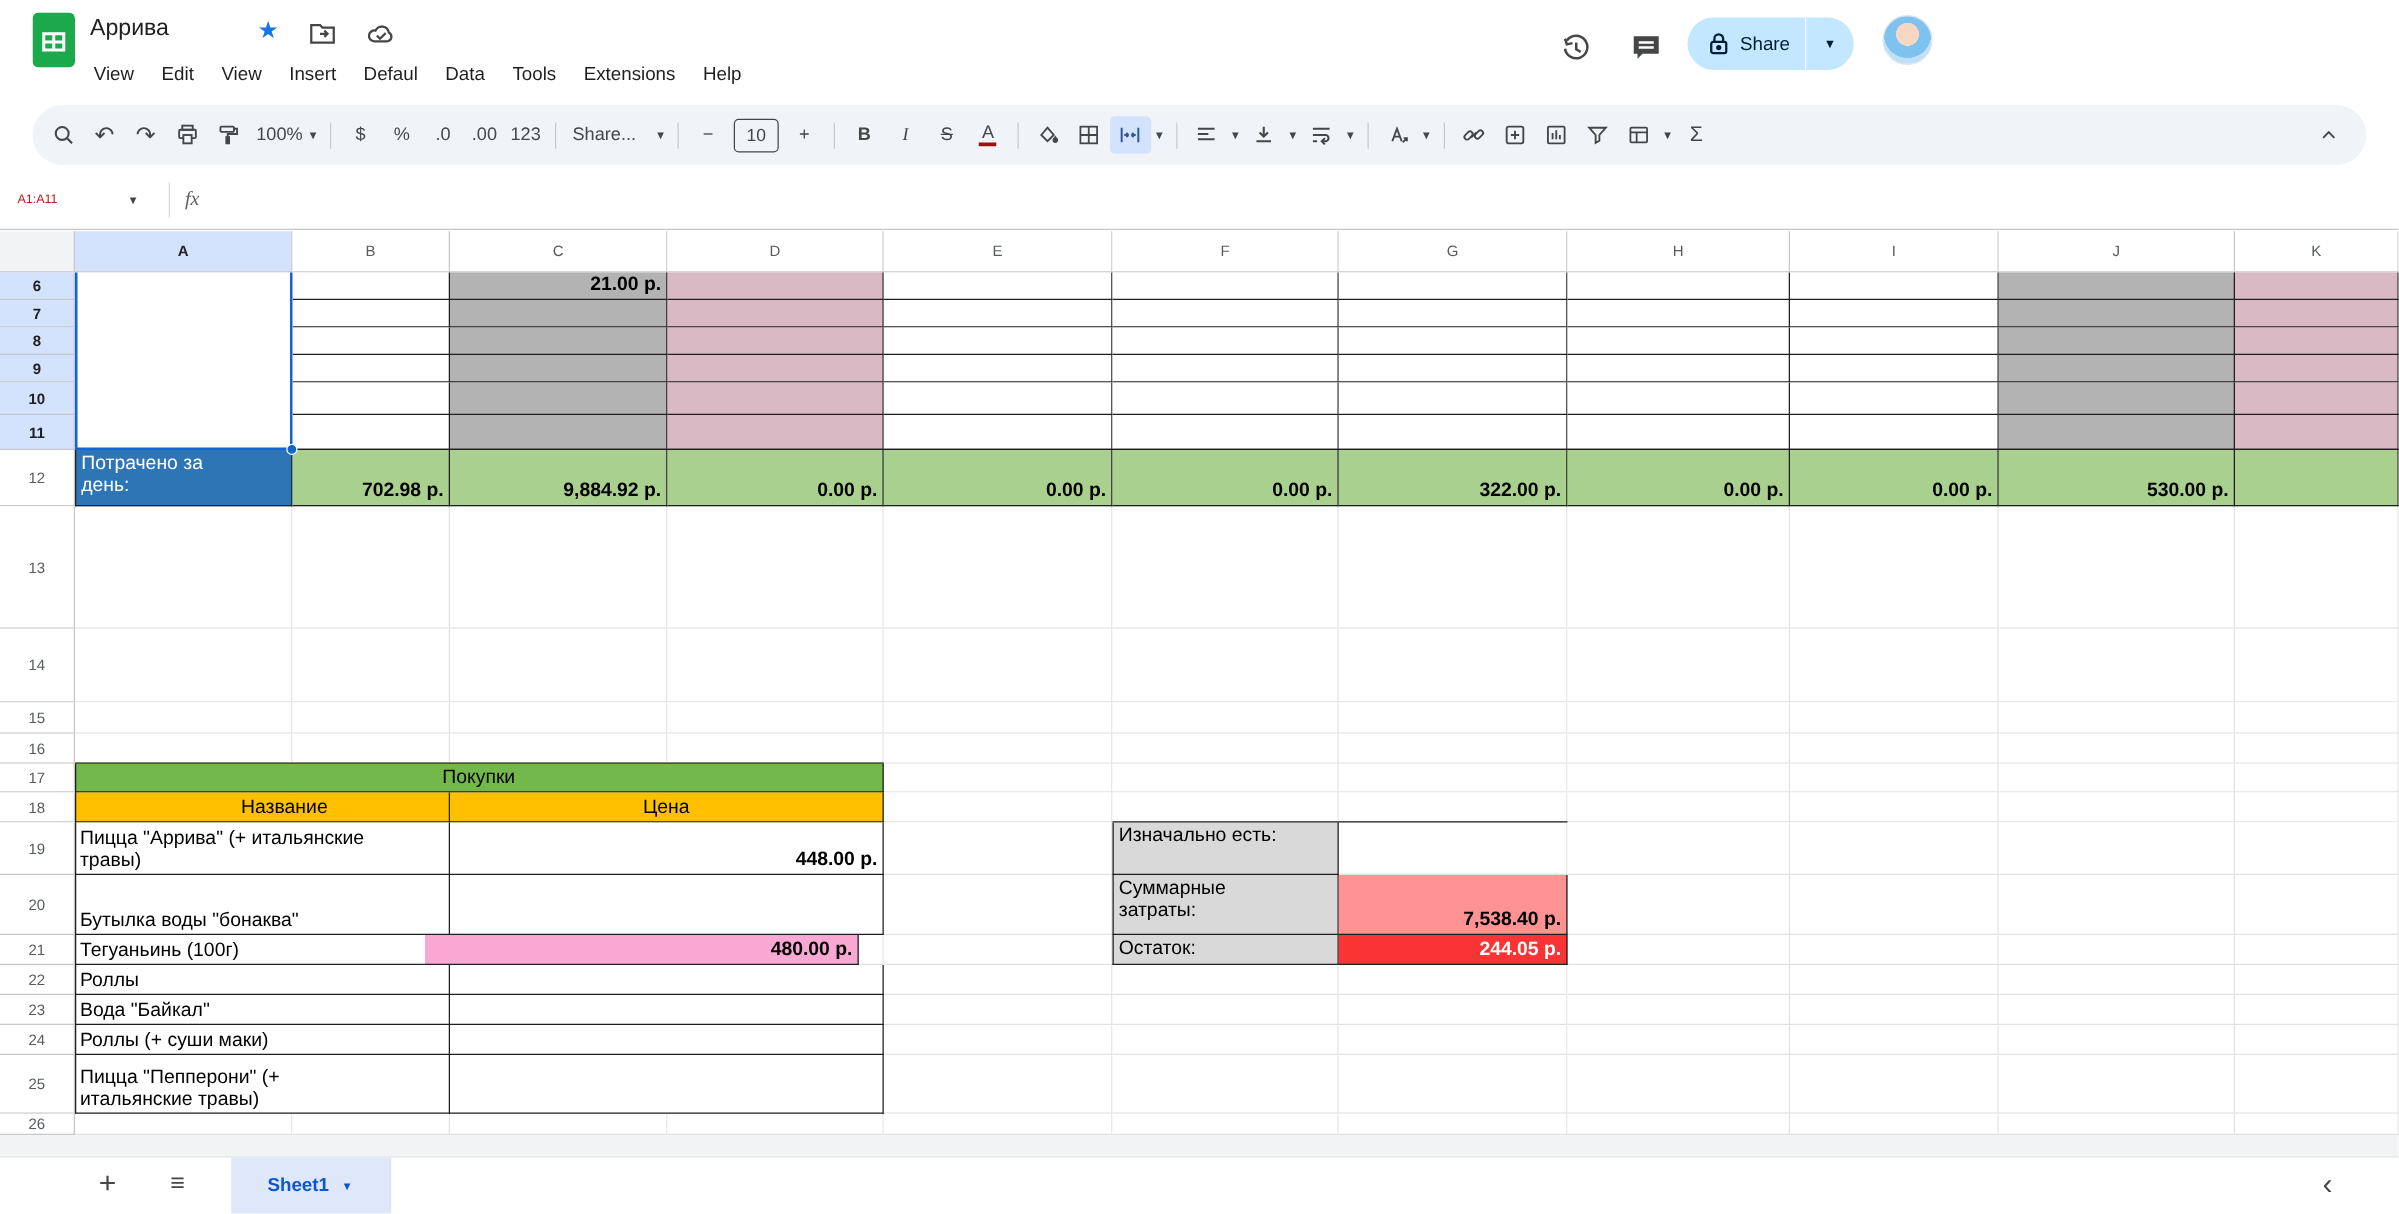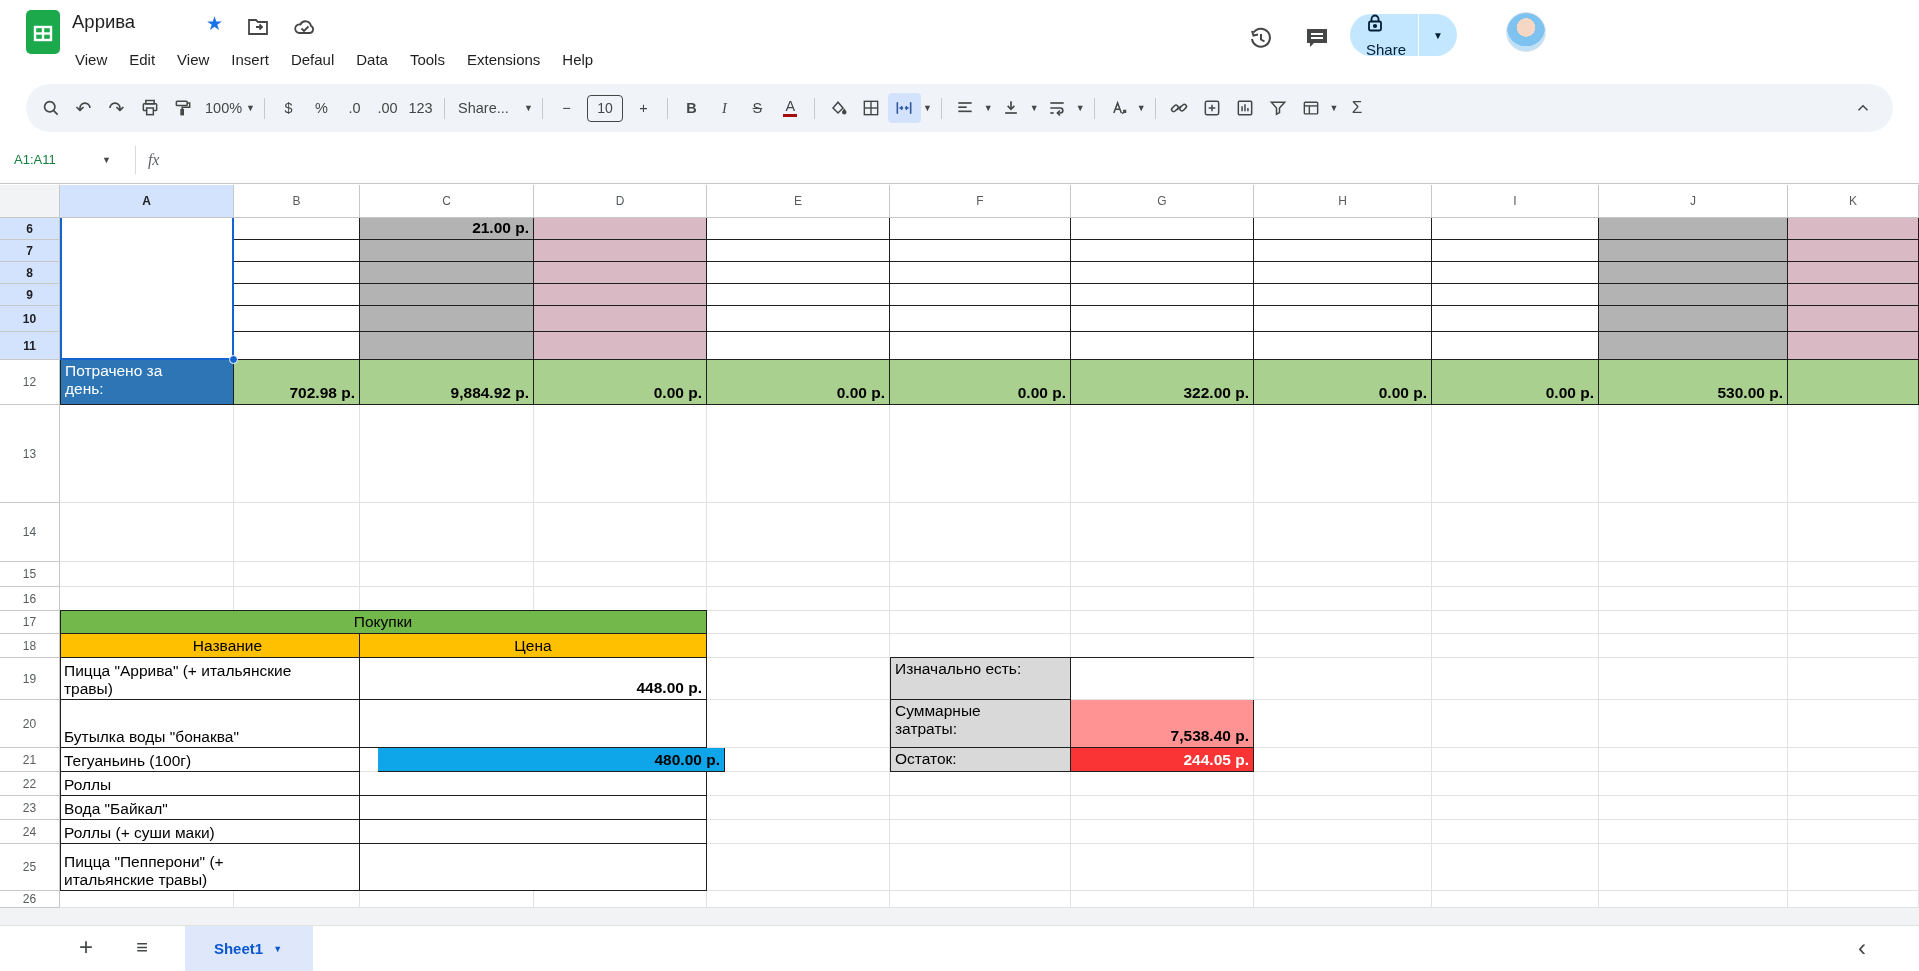--- a/index.html
+++ b/index.html
@@ -7,21 +7,21 @@
   .abs{position:absolute;}
   
   #logo{left:26px;top:10px;width:34px;height:44px;}
   #title{left:72px;top:11px;font-size:18.5px;color:#1f1f1f;}
   #star{left:206px;top:12px;font-size:19px;color:#1a73e8;}
   #folder{left:246px;top:15px;} #cloud{left:292px;top:15px;}
   #menubar{left:64px;top:47px;display:flex;}
   .mitem{padding:4px 11px;font-size:15px;color:#1f1f1f;border-radius:6px;}
   #histbtn{left:1248px;top:26px;} #commbtn{left:1304px;top:26px;}
   #sharebtn{left:1350px;top:14px;height:42px;background:#c2e7ff;border-radius:21px;display:flex;align-items:center;color:#001d35;}
-  #shareMain{display:flex;gap:8px;padding:0 12px 0 16px;font-size:15px;font-weight:500;flex-direction:column;}
+  #shareMain{display:flex;align-items:center;gap:8px;padding:0 12px 0 16px;font-size:15px;font-weight:500;}
   #shareDiv{width:1px;height:42px;background:rgba(255,255,255,.85);}
   #shareCaret{padding:0 14px;font-size:10px;}
   #avatar{left:1506px;top:12px;width:40px;height:40px;border-radius:50%;
     background:radial-gradient(circle at 50% 38%,#f6d7c4 0 30%,#7ec3ef 31% 62%,#bfe0f7 63% 100%);border:1px solid #dbe4ef;box-sizing:border-box;}
   
   #toolbar{left:26px;top:84px;width:1867px;height:48px;background:#f0f4f9;border-radius:24px;display:flex;align-items:center;padding:0 14px 0 8px;box-sizing:border-box;}
   .tbtn{min-width:27px;height:30px;padding:0 3px;border-radius:4px;display:flex;align-items:center;justify-content:center;color:#444746;font-size:15px;}
   .tbtn.texty{font-size:14.5px;}
   .tbtn.hl{background:#d3e3fd;}
   .tsep{width:1px;height:21px;background:#c6cacf;margin:0 7px;flex:none;}
@@ -29,21 +29,21 @@
   #zoomlbl{font-size:14.5px;color:#444746;padding:0 2px 0 6px;}
   #fontlbl{font-size:14.5px;color:#444746;width:64px;text-align:left;padding-left:6px;}
   #sizebox{width:34px;height:25px;border:1.5px solid #444746;border-radius:4px;display:flex;align-items:center;justify-content:center;font-size:14px;color:#444746;margin:0 4px;}
   .bold{font-weight:700;} .ital{font-style:italic;font-family:"Liberation Serif",serif;}
   .strike{text-decoration:line-through;}
   #tcolor{flex-direction:column;line-height:13px;}
   #tcolor .bar{width:14px;height:3px;background:#a50e0e;margin-top:1px;}
   #chevup{margin-left:auto;}
   
   #fbar{left:0;top:136px;width:1919px;height:48px;display:flex;align-items:center;border-bottom:1px solid #c7c7c7;box-sizing:border-box;}
-  #namebox{width:86px;padding-left:14px;font-size:13px;color:#15803d;}
+  #namebox{width:86px;padding-left:14px;font-size:10px;color:#b91c1c;}
   #fbar .tcaret{margin-right:10px;}
   #fbarsep{width:1px;height:28px;background:#d6d9dd;margin:0 12px;}
   #fx{font-size:16px;color:#5f6368;}
   
   #sheet{left:0;top:0;width:1919px;height:971px;}
   .colhdr,.rowhdr{position:absolute;background:#fff;display:flex;align-items:center;justify-content:center;font-size:12px;color:#575b5f;border-right:1px solid #c7c7c7;border-bottom:1px solid #c7c7c7;box-sizing:border-box;}
   .hdrsel{background:#d3e3fd !important;color:#202124;font-weight:700;}
   .cell{position:absolute;background:#fff;border-right:1px solid #e2e2e2;border-bottom:1px solid #e2e2e2;box-sizing:border-box;}
   .tbl{border-right:1px solid #1f1f1f !important;border-bottom:1px solid #1f1f1f !important;}
   .val{display:flex;align-items:flex-end;justify-content:flex-end;padding:2px 4px;font-weight:700;font-size:15.5px;color:#000;}
@@ -566,21 +566,21 @@
         <span style="display: inline-block; max-width: 235px;">Пицца "Аррива" (+ итальянские травы)</span>
       </div>
       <div class="cell tbl val" style="position: absolute; left: 360px; top: 658px; width: 347px; height: 42px; background: rgb(255, 255, 255);">448.00 р.</div>
       <div class="cell tbl txt bot" style="position: absolute; left: 60px; top: 700px; width: 300px; height: 48px; background: rgb(255, 255, 255);">
         <span style="display: inline-block; max-width: 235px;">Бутылка воды "бонаква"</span>
       </div>
       <div class="cell tbl val" style="position: absolute; left: 360px; top: 700px; width: 347px; height: 48px; background: rgb(255, 255, 255);"></div>
       <div class="cell tbl txt bot" style="position: absolute; left: 60px; top: 748px; width: 300px; height: 24px; background: rgb(255, 255, 255);">
         <span style="display: inline-block; max-width: 235px;">Тегуаньинь (100г)</span>
       </div>
-      <div class="cell tbl val" style="position: absolute; left: 378px; top: 748px; width: 347px; height: 24px; background: #0ea5e9; text-align: center;">480.00 р.</div>
+      <div class="cell tbl val" style="position: absolute; left: 340px; top: 748px; width: 347px; height: 24px; background: #f9a8d4; text-align: center;">480.00 р.</div>
       <div class="cell tbl txt bot" style="position: absolute; left: 60px; top: 772px; width: 300px; height: 24px; background: rgb(255, 255, 255);">
         <span style="display: inline-block; max-width: 235px;">Роллы</span>
       </div>
       <div class="cell tbl val" style="position: absolute; left: 360px; top: 772px; width: 347px; height: 24px; background: rgb(255, 255, 255);"></div>
       <div class="cell tbl txt bot" style="position: absolute; left: 60px; top: 796px; width: 300px; height: 24px; background: rgb(255, 255, 255);">
         <span style="display: inline-block; max-width: 235px;">Вода "Байкал"</span>
       </div>
       <div class="cell tbl val" style="position: absolute; left: 360px; top: 796px; width: 347px; height: 24px; background: rgb(255, 255, 255);"></div>
       <div class="cell tbl txt bot" style="position: absolute; left: 60px; top: 820px; width: 300px; height: 24px; background: rgb(255, 255, 255);">
         <span style="display: inline-block; max-width: 235px;">Роллы (+ суши маки)</span>

